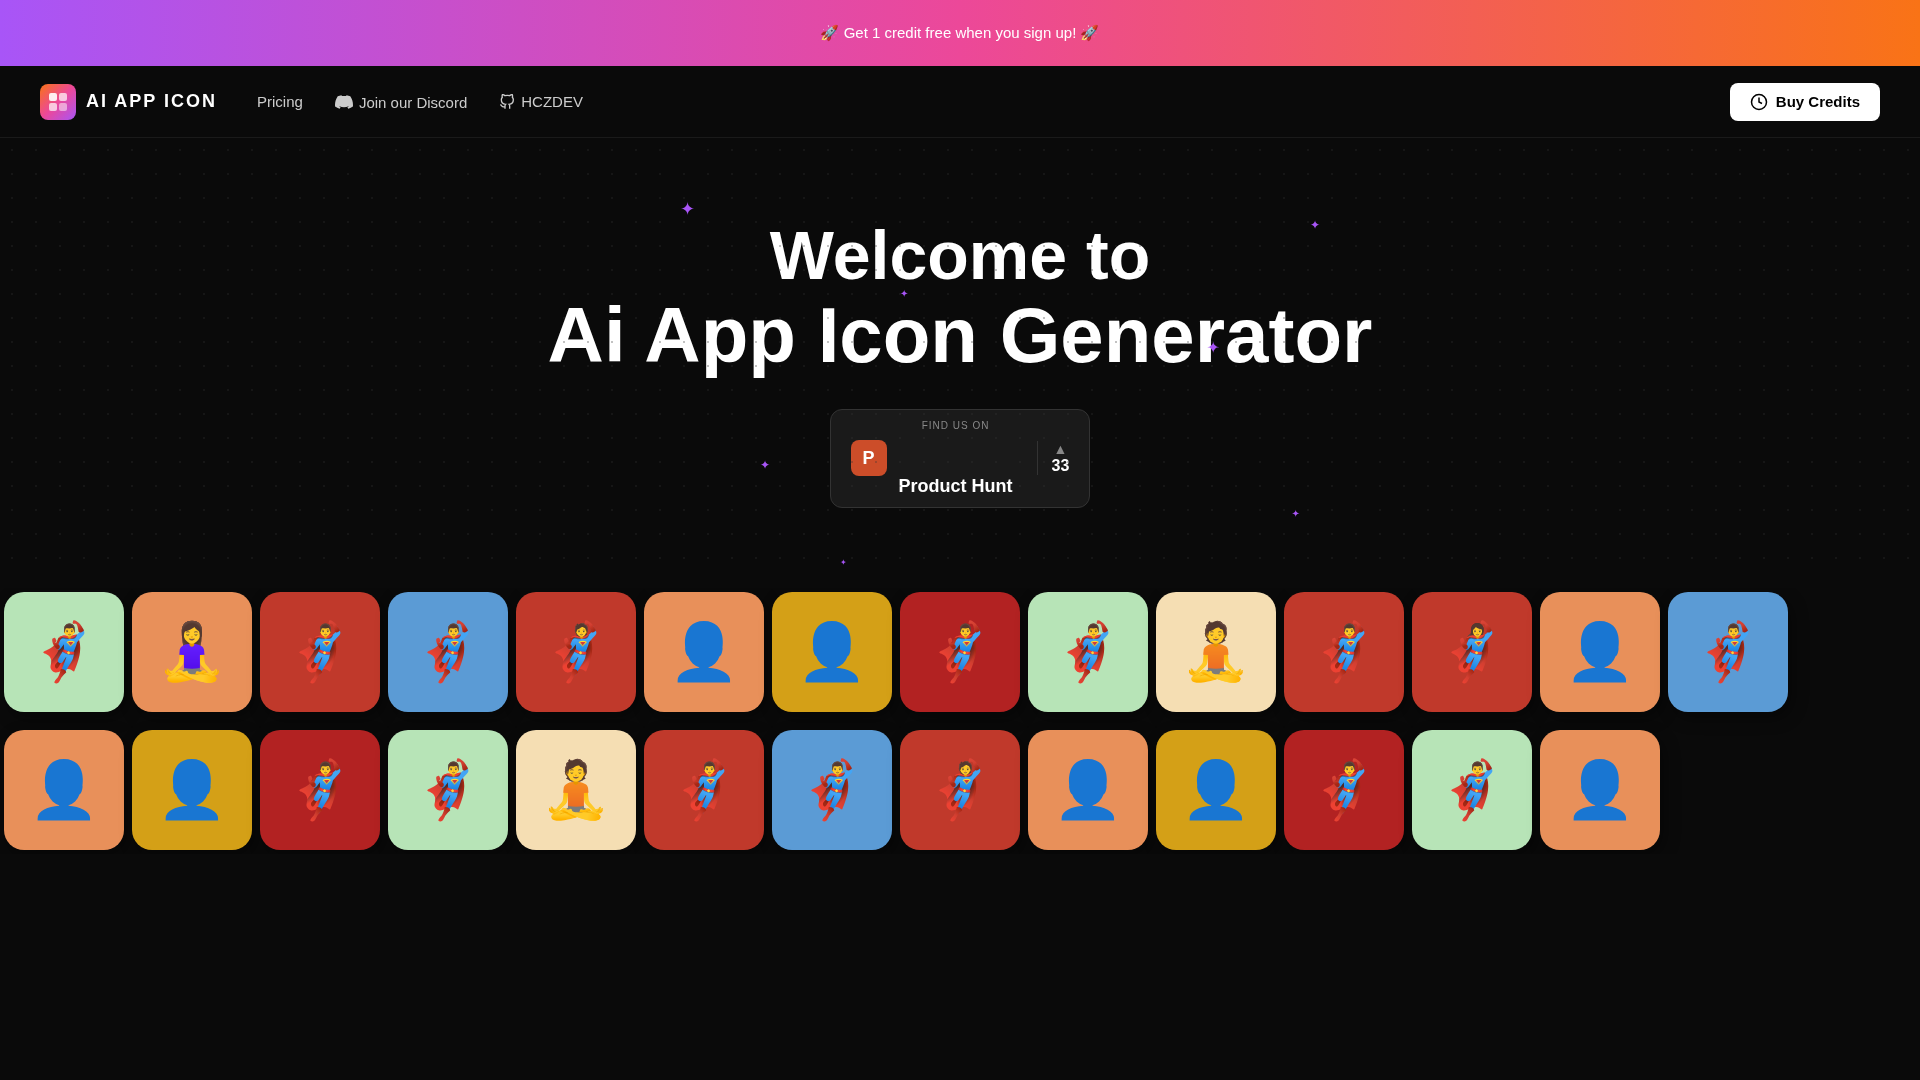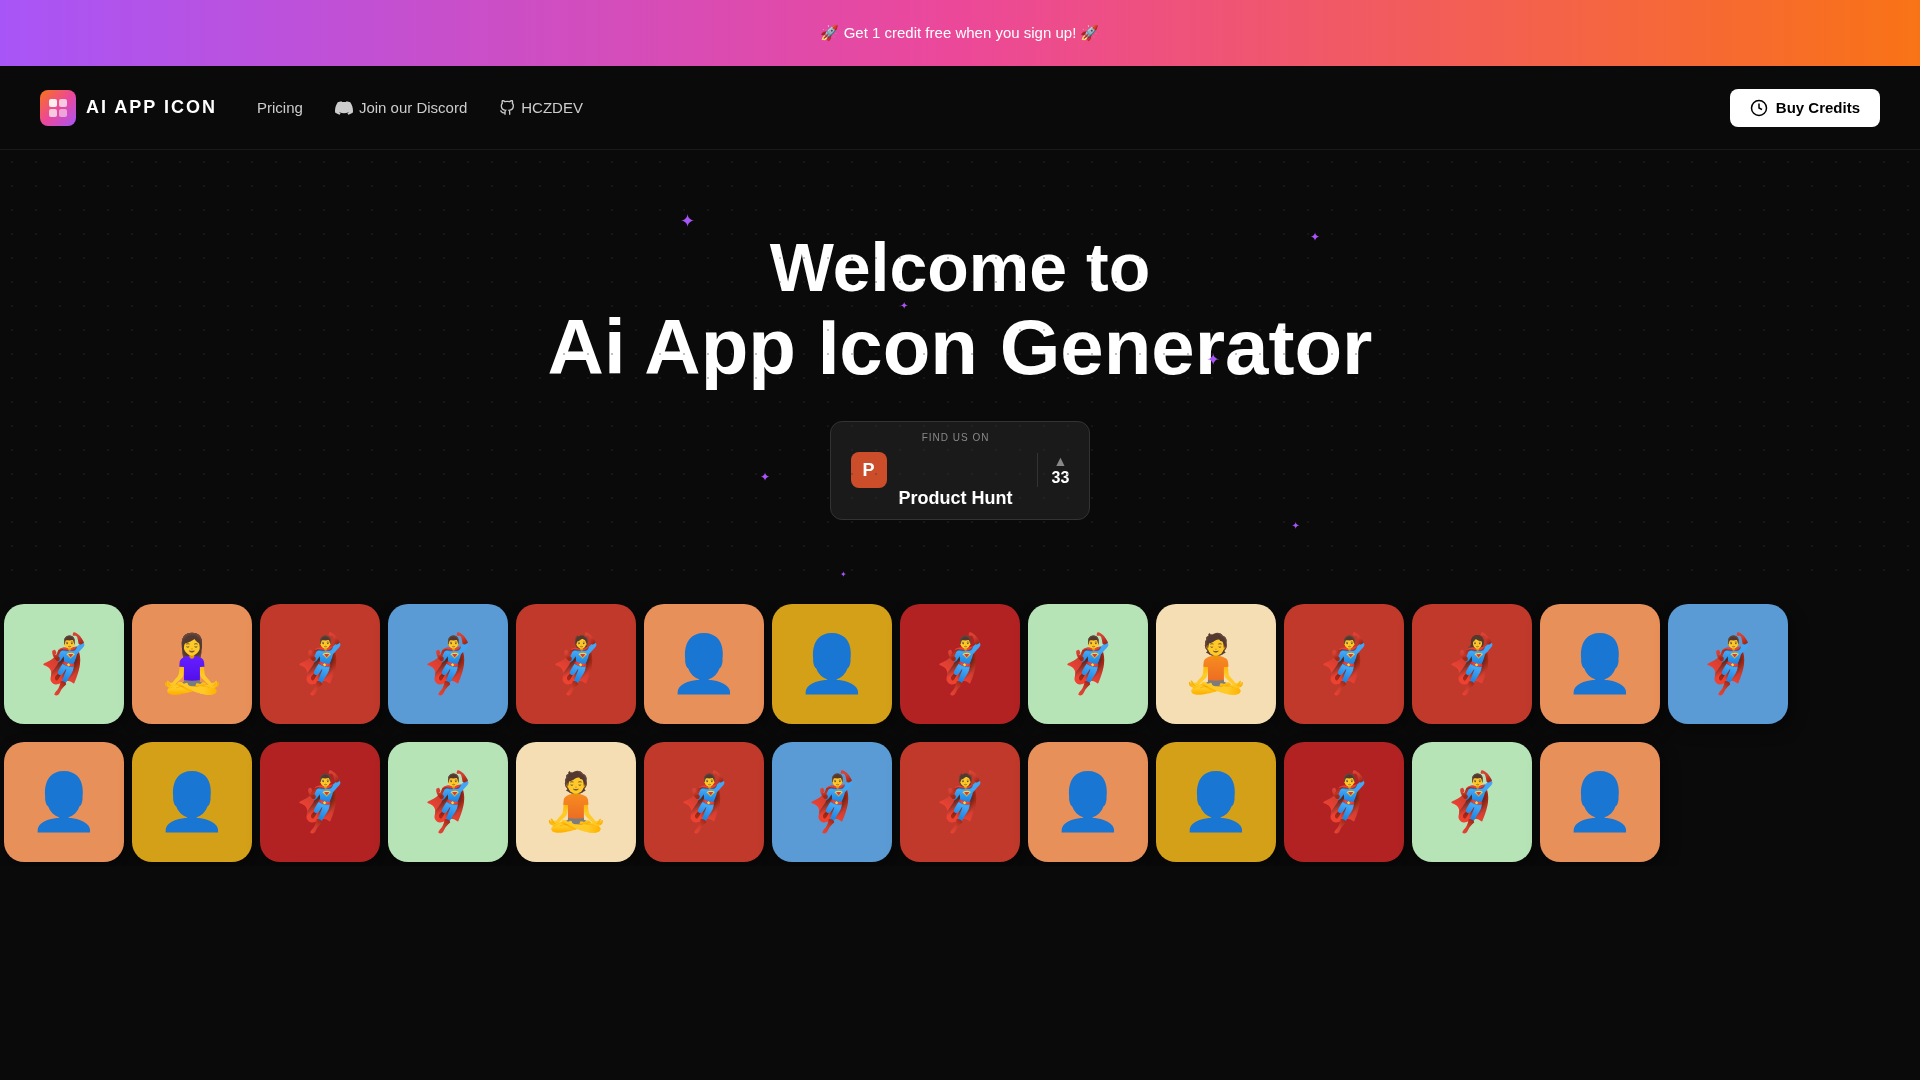--- a/index.html
+++ b/index.html
@@ -20,21 +20,21 @@
       font-size: 15px;
       font-weight: 500;
       color: #fff;
     }
 
     
     .navbar {
       display: flex;
       align-items: center;
       padding: 0 40px;
-      height: 84px;
+      height: 72px;
       background: #0a0a0a;
       border-bottom: 1px solid #1a1a1a;
     }
     .logo-area {
       display: flex;
       align-items: center;
       gap: 10px;
       margin-right: 40px;
       text-decoration: none;
       color: #fff;
@@ -61,21 +61,21 @@
       display: flex;
       align-items: center;
       gap: 32px;
       flex: 1;
     }
     .nav-link {
       color: #ccc;
       text-decoration: none;
       font-size: 15px;
       display: flex;
-      align-items: center;
+      align-items: flex-end;
       gap: 6px;
       cursor: pointer;
     }
     .nav-right {
       margin-left: auto;
     }
     .buy-credits-btn {
       display: flex;
       gap: 8px;
       background: #fff;

